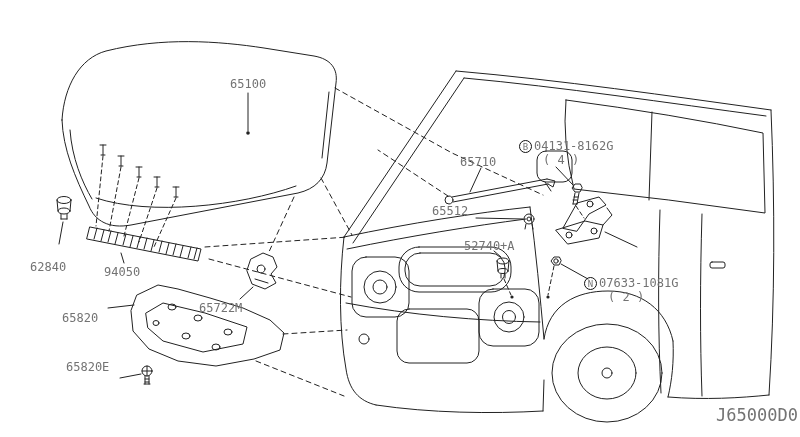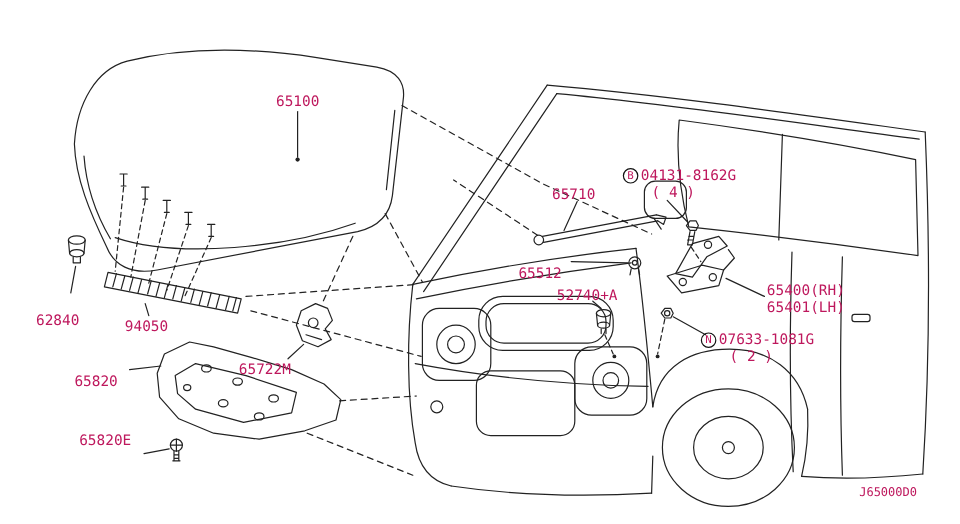--- a/index.html
+++ b/index.html
@@ -1,25 +1,25 @@
 <!DOCTYPE html>
 <html><head>
 <meta charset="utf-8">
 <style>
   *{box-sizing:border-box}
   html,body{margin:0;padding:0;background:#fff}
   .stage{position:relative;width:800px;height:425px;background:#fff;overflow:hidden;
-         font-family:"DejaVu Sans Mono","Liberation Mono",monospace;color:#be185d}
+         font-family:"DejaVu Sans Mono","Liberation Mono",monospace;color:#737373}
   svg.art{position:absolute;left:0;top:0}
   .lbl{position:absolute;font-size:12px;line-height:1.2;white-space:nowrap}
   .lbl .row{display:flex;align-items:center}
   .circ{display:inline-block;width:13px;height:13px;border:1.2px solid #111;border-radius:50%;
         font-size:9px;line-height:12px;text-align:center;margin-right:2px;flex:0 0 auto}
   .qty{padding-left:24px;font-size:12px}
-  .code{font-size:10px}
+  .code{font-size:17px}
 </style>
 </head>
 <body>
 
 <div class="stage">
 
   <svg class="art" width="800" height="437" viewBox="0 0 800 437" fill="none" stroke="#222" stroke-width="1" stroke-linecap="round" stroke-linejoin="round">
 
     <g>
       <path d="M62,120 C64,86 80,58 106,51 C162,37 218,41 264,48 L314,56 C331,59 338,69 336,83 L327,163 C325,179 315,189 298,193 L131,225 C109,229 95,221 89,206 C75,177 63,149 62,120 Z"></path>
@@ -180,35 +180,31 @@
     </g>
   </svg>
 
   <div class="lbl" style="left:230px;top:77px">65100</div>
   <div class="lbl" style="left:30px;top:260px">62840</div>
   <div class="lbl" style="left:104px;top:265px">94050</div>
   <div class="lbl" style="left:62px;top:311px">65820</div>
   <div class="lbl" style="left:199px;top:301px">65722M</div>
   <div class="lbl" style="left:66px;top:360px">65820E</div>
   <div class="lbl" style="left:460px;top:155px">65710</div>
-  <div class="lbl" style="left:432px;top:221px">65512</div>
+  <div class="lbl" style="left:432px;top:204px">65512</div>
   <div class="lbl" style="left:464px;top:239px">52740+A</div>
 
   <div class="lbl" style="left:519px;top:139px">
     <div class="row">
       <span class="circ">B</span>
         <span>04131-8162G</span>
     </div>
     <div class="qty">( 4 )</div>
   </div>
 
-  <div class="lbl" style="left:639px;top:235px">
-    <div>65400(RH)</div>
-    <div>65401(LH)</div>
-  </div>
 
   <div class="lbl" style="left:584px;top:276px">
     <div class="row">
       <span class="circ">N</span>
         <span>07633-1081G</span>
     </div>
     <div class="qty">( 2 )</div>
   </div>
 
   <div class="lbl code" style="left:716px;top:405px">J65000D0</div>

